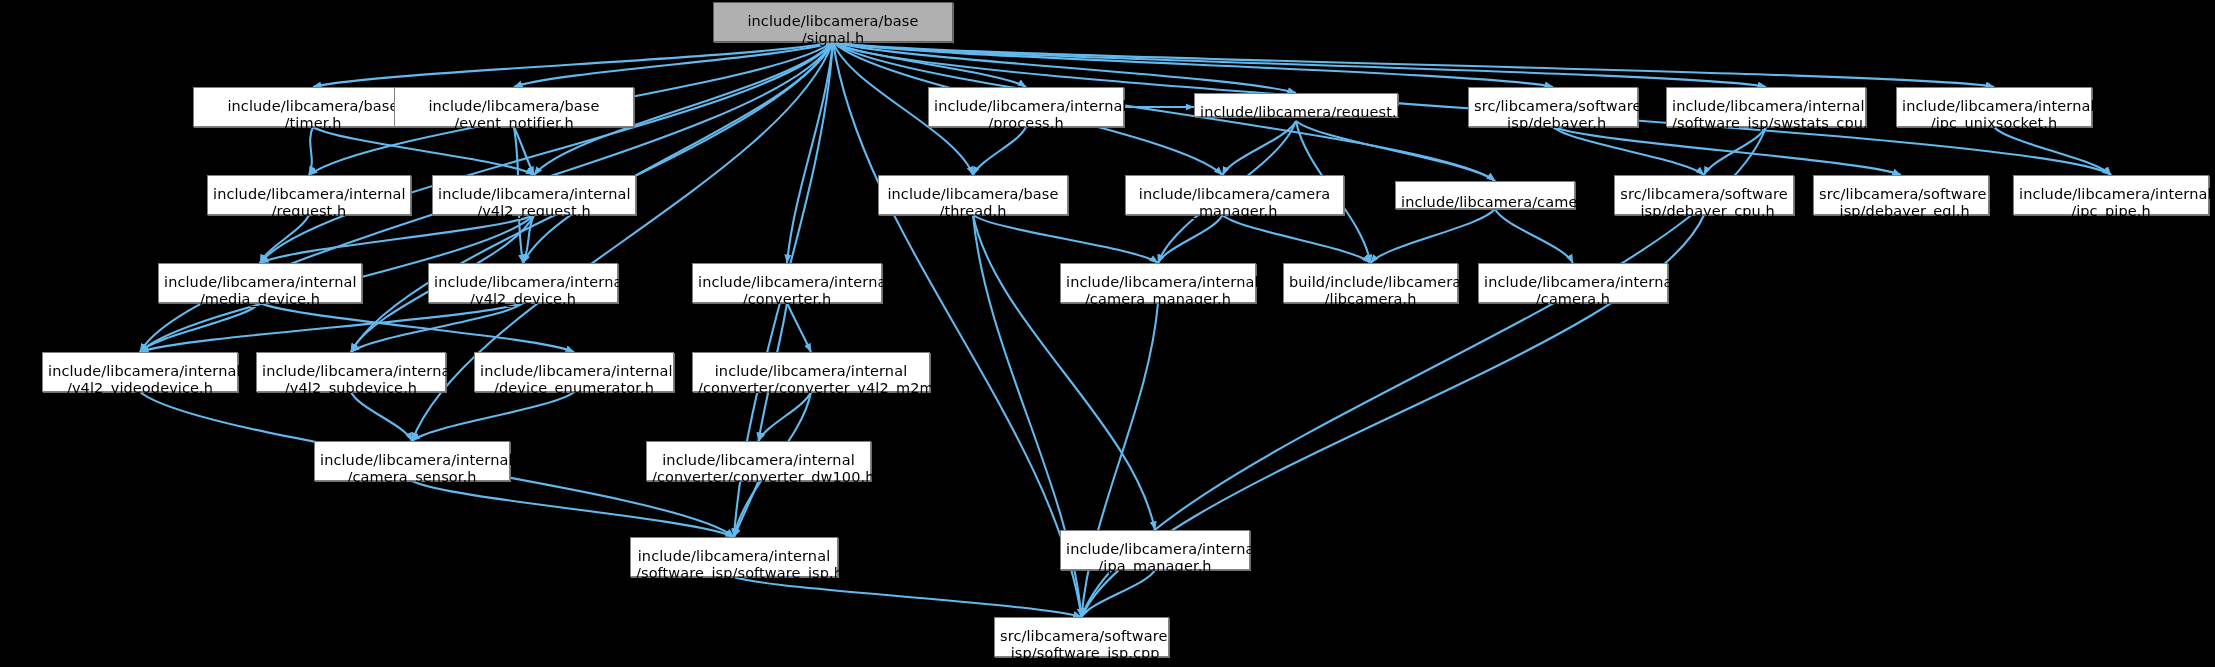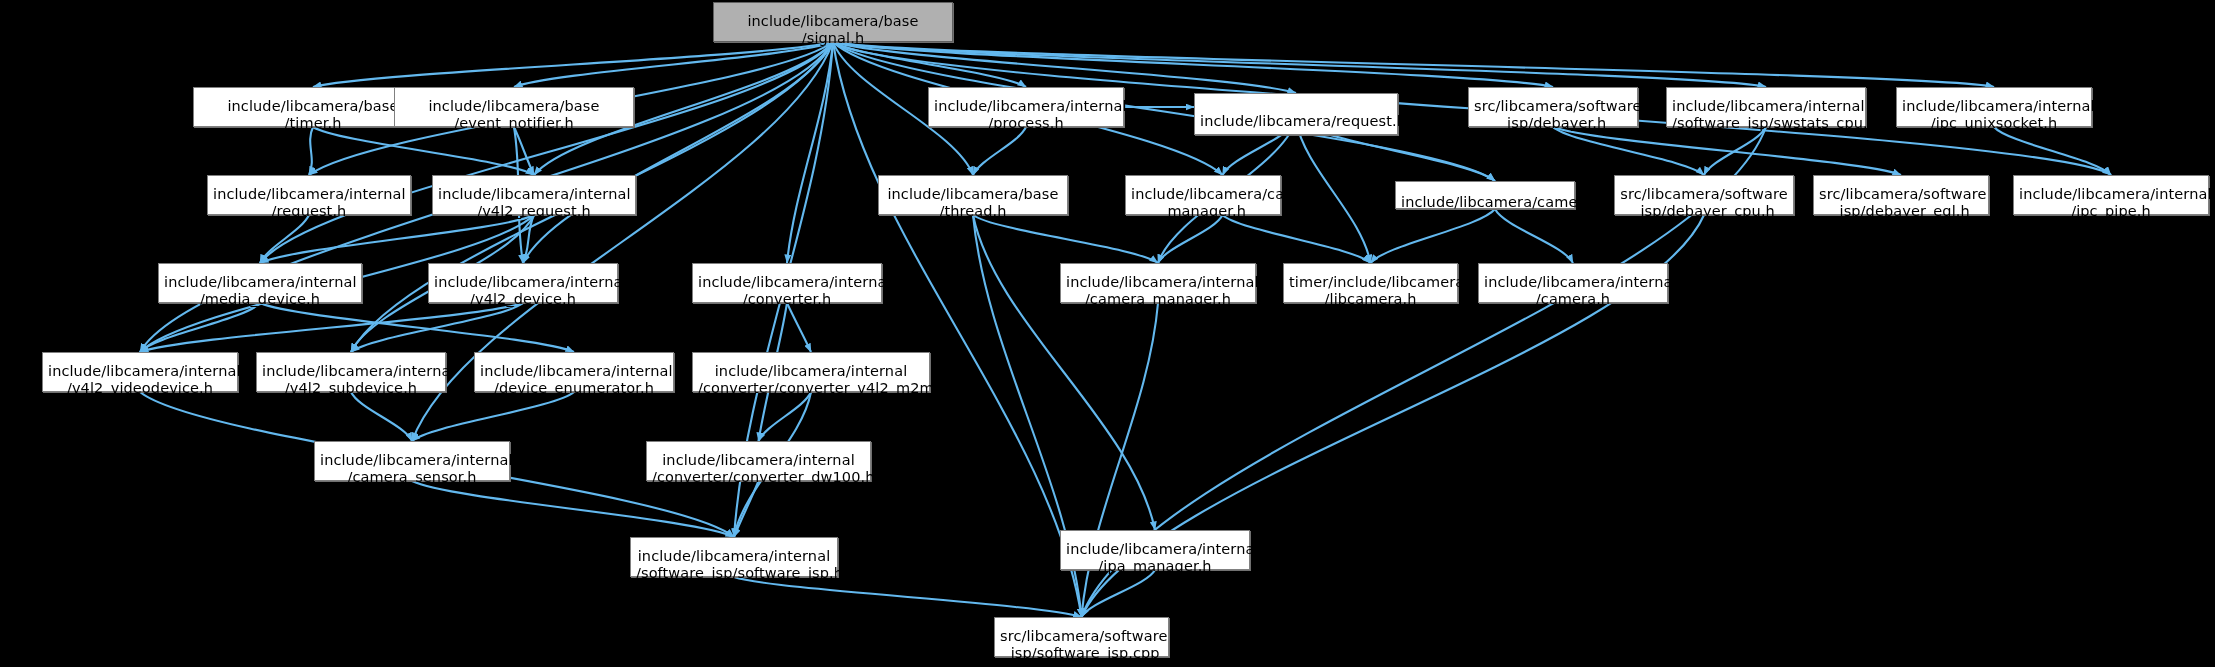--- a/index.html
+++ b/index.html
@@ -95,51 +95,51 @@
   </svg>
   <div id="nodes">
       <div class="node root" style="left: 713px; top: 2px; width: 240px; height: 40px;"><span>include/libcamera/base
 /signal.h</span></div>
       <div class="node" style="left: 193px; top: 87px; width: 240px; height: 40px;"><span>include/libcamera/base
 /timer.h</span></div>
       <div class="node" style="left: 394px; top: 87px; width: 240px; height: 40px;"><span>include/libcamera/base
 /event_notifier.h</span></div>
       <div class="node" style="left: 928px; top: 87px; width: 196px; height: 40px;"><span>include/libcamera/internal
 /process.h</span></div>
-      <div class="node" style="left: 1194px; top: 93px; width: 204px; height: 42px;"><span>include/libcamera/request.h</span></div>
+      <div class="node" style="left: 1194px; top: 93px; width: 204px; height: 24px;"><span>include/libcamera/request.h</span></div>
       <div class="node" style="left: 1468px; top: 87px; width: 170px; height: 40px;"><span>src/libcamera/software
 _isp/debayer.h</span></div>
       <div class="node" style="left: 1666px; top: 87px; width: 200px; height: 40px;"><span>include/libcamera/internal
 /software_isp/swstats_cpu.h</span></div>
       <div class="node" style="left: 1896px; top: 87px; width: 196px; height: 40px;"><span>include/libcamera/internal
 /ipc_unixsocket.h</span></div>
       <div class="node" style="left: 207px; top: 175px; width: 204px; height: 40px;"><span>include/libcamera/internal
 /request.h</span></div>
       <div class="node" style="left: 432px; top: 175px; width: 204px; height: 40px;"><span>include/libcamera/internal
 /v4l2_request.h</span></div>
       <div class="node" style="left: 878px; top: 175px; width: 190px; height: 40px;"><span>include/libcamera/base
 /thread.h</span></div>
-      <div class="node" style="left: 1125px; top: 175px; width: 156px; height: 40px;"><span>include/libcamera/camera
+      <div class="node" style="left: 1125px; top: 175px; width: 219px; height: 40px;"><span>include/libcamera/camera
 _manager.h</span></div>
       <div class="node" style="left: 1395px; top: 181px; width: 180px; height: 28px;"><span>include/libcamera/camera.h</span></div>
       <div class="node" style="left: 1614px; top: 175px; width: 180px; height: 40px;"><span>src/libcamera/software
 _isp/debayer_cpu.h</span></div>
       <div class="node" style="left: 1813px; top: 175px; width: 176px; height: 40px;"><span>src/libcamera/software
 _isp/debayer_egl.h</span></div>
       <div class="node" style="left: 2013px; top: 175px; width: 196px; height: 40px;"><span>include/libcamera/internal
 /ipc_pipe.h</span></div>
       <div class="node" style="left: 158px; top: 263px; width: 204px; height: 40px;"><span>include/libcamera/internal
 /media_device.h</span></div>
       <div class="node" style="left: 428px; top: 263px; width: 190px; height: 40px;"><span>include/libcamera/internal
 /v4l2_device.h</span></div>
       <div class="node" style="left: 692px; top: 263px; width: 190px; height: 40px;"><span>include/libcamera/internal
 /converter.h</span></div>
       <div class="node" style="left: 1060px; top: 263px; width: 196px; height: 40px;"><span>include/libcamera/internal
 /camera_manager.h</span></div>
-      <div class="node" style="left: 1283px; top: 263px; width: 175px; height: 40px;"><span>timer/include/libcamera
+      <div class="node" style="left: 1283px; top: 263px; width: 175px; height: 40px;"><span>build/include/libcamera
 /libcamera.h</span></div>
       <div class="node" style="left: 1478px; top: 263px; width: 190px; height: 40px;"><span>include/libcamera/internal
 /camera.h</span></div>
       <div class="node" style="left: 42px; top: 352px; width: 196px; height: 40px;"><span>include/libcamera/internal
 /v4l2_videodevice.h</span></div>
       <div class="node" style="left: 256px; top: 352px; width: 190px; height: 40px;"><span>include/libcamera/internal
 /v4l2_subdevice.h</span></div>
       <div class="node" style="left: 474px; top: 352px; width: 200px; height: 40px;"><span>include/libcamera/internal
 /device_enumerator.h</span></div>
       <div class="node" style="left: 692px; top: 352px; width: 238px; height: 40px;"><span>include/libcamera/internal

